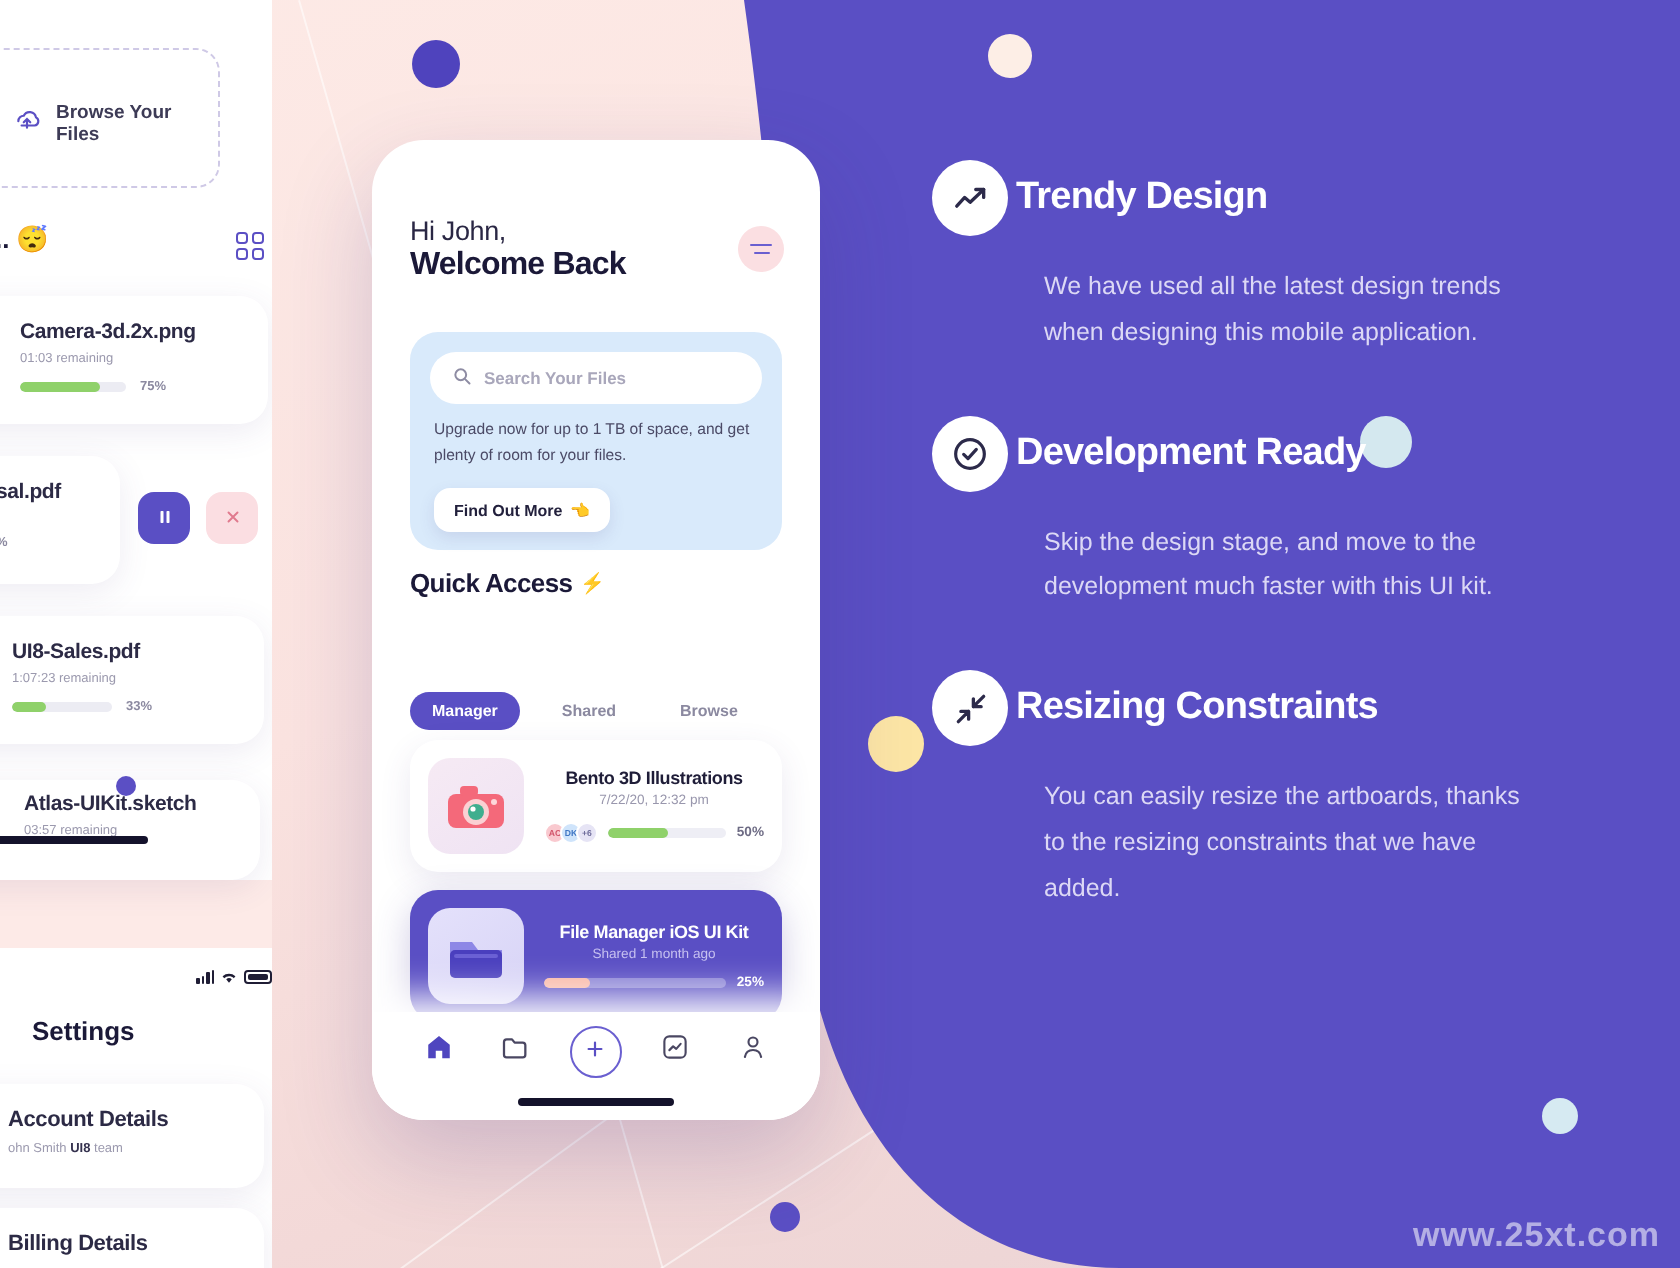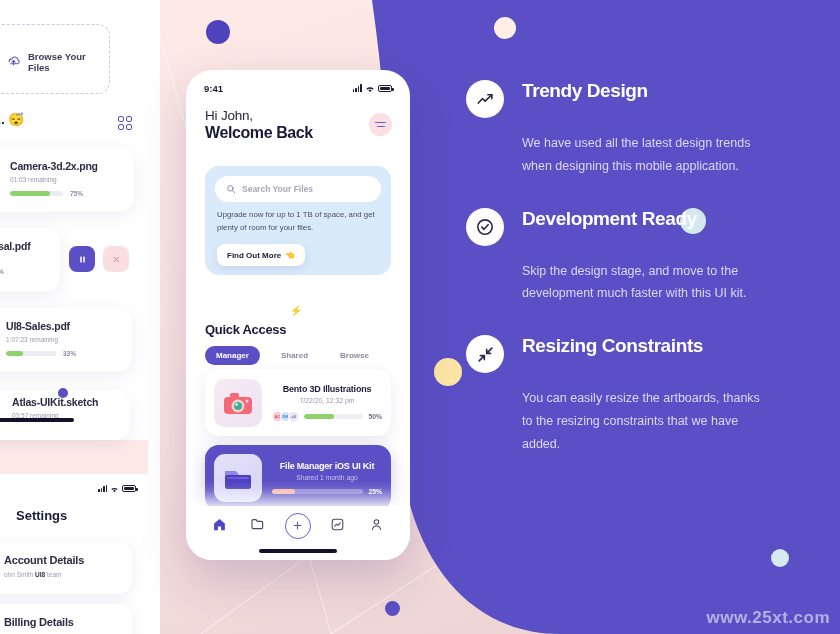--- a/index.html
+++ b/index.html
@@ -17,21 +17,21 @@
     background:linear-gradient(160deg,#fdeae6 0%,#fbe3e0 45%,#f3d9d8 72%,#e9d3d4 100%);
   }
   .bg-streak {
     position:absolute; width:1200px; height:1px; background:rgba(255,255,255,.55);
     transform-origin:0 0;
   }
   .bg-purple { position:absolute; left:0; top:0; width:840px; height:634px; }
 
   
   .leftcol {
-    position:absolute; left:0; top:0; width:160px; height:634px;
+    position:absolute; left:0; top:0; width:136px; height:634px;
     background:#ffffff; overflow:hidden;
   }
   .lc-white { position:absolute; left:0; width:148px; background:#fff; }
   .lc-pinktint { position:absolute; left:0; width:148px; background:#fdeae7; }
   .lc-card {
     position:absolute; background:#fff; border-radius:14px;
     box-shadow:0 4px 16px rgba(90,70,140,.10);
   }
   .dashed {
     position:absolute; left:-40px; top:24px; width:150px; height:70px;
@@ -87,21 +87,21 @@
   .search-ph { font-size:8.5px; color:#a9a7bb;font-weight:bold; }
   .promo-txt { position:absolute; left:12px; top:43px; width:168px; font-size:7.8px; line-height:1.65; color:#4b4a66; }
   .find-btn {
     position:absolute; left:12px; top:78px; height:22px; padding:0 10px;
     background:#fff; border-radius:8px; display:flex; align-items:center; gap:4px;
     box-shadow:0 3px 8px rgba(80,70,140,.13);
   }
   .find-btn span { font-size:8px; font-weight:700; color:#22203c; }
 
   .qa { position:absolute; left:19px; top:214px; display:flex; align-items:center; gap:4px; }
-  .qa b { font-size:13px; color:#1b1938; font-weight:700; letter-spacing:-.3px;margin-top:38px; }
+  .qa b { font-size:13px; color:#1b1938; font-weight:700; letter-spacing:-.3px; }
   .chips { position:absolute; left:19px; top:276px; display:flex; align-items:center; gap:10px; }
   .chip { font-size:8px; padding:5px 11px; border-radius:11px; color:#8b89a0; font-weight:600; }
   .chip.on { background:#5a4fc4; color:#fff; }
 
   .flist { position:absolute; left:19px; top:300px; width:186px; }
   .fcard { width:186px; border-radius:14px; background:#fff; box-shadow:0 5px 16px rgba(85,65,140,.11);
            display:flex; align-items:center; padding:9px; gap:10px; margin-bottom:9px;text-align:center; }
   .fcard.alt { background:#5a4fc4; box-shadow:0 6px 18px rgba(70,55,150,.26); }
   .fthumb { width:48px; height:48px; border-radius:11px; flex:none; position:relative; overflow:hidden; }
   .fname { font-size:9px; font-weight:700; color:#1f1d38; letter-spacing:-.2px; }
@@ -123,21 +123,21 @@
   .tabbar.shade { box-shadow:0 -8px 18px rgba(255,255,255,.95); }
   .tab { width:24px; height:24px; display:flex; align-items:center; justify-content:center; }
   .fab { width:26px; height:26px; border-radius:50%; border:1.4px solid #6a5fd0;
          display:flex; align-items:center; justify-content:center; }
   .homebar { position:absolute; left:50%; transform:translateX(-50%); bottom:7px;
              width:78px; height:3.6px; border-radius:2px; background:#14122b; }
 
   
   .features { position:absolute; left:466px; top:80px; width:330px; }
   .feat { margin-bottom:30px; }
-  .feat-head { display:flex; align-items:flex-start; gap:18px; }
+  .feat-head { display:flex; align-items:center; gap:4px; }
   .feat-ic { width:38px; height:38px; border-radius:50%; background:#fff; flex:none;
              display:flex; align-items:center; justify-content:center; }
   .feat-title { font-size:19px; font-weight:700; color:#fff; letter-spacing:-.4px; }
   .feat-body { margin-left:56px; margin-top:14px; font-size:12.5px; line-height:1.82;
                color:#dcd8f5; max-width:250px; }
 
   .dot { position:absolute; border-radius:50%; }
   .watermark { position:absolute; right:10px; bottom:6px; font-size:17px; font-weight:700;
                color:rgba(255,255,255,.55); letter-spacing:.5px; }
 </style>
@@ -280,40 +280,20 @@
         </div>
       </div>
     </div>
     <div class="lc-card" style="left:-54px; top:604px; width:186px; height:52px;">
       <div class="lc-title" style="position:absolute; left:58px; top:12px; font-size:11px;">Billing Details</div>
     </div>
   </div>
 
   <div class="phone">
 
-    <div class="sb">
-      <span class="sb-time">9:41</span>
-      <span class="sb-right">
-        <span class="sig">
-          <i style="height:3px;"></i>
-            <i style="height:4.5px;"></i>
-            <i style="height:6px;"></i>
-            <i style="height:8px;"></i>
-        </span>
-        <span>
-          <svg width="10" height="8" viewBox="0 0 16 12" fill="#1f1d35">
-              <path d="M8 11l2.5-3a4 4 0 0 0-5 0L8 11z"></path>
-              <path d="M8 5.4c1.6 0 3.1.6 4.3 1.6l1.4-1.7A9 9 0 0 0 8 3.2a9 9 0 0 0-5.7 2.1l1.4 1.7A6.6 6.6 0 0 1 8 5.4z"></path>
-            </svg>
-        </span>
-        <span class="batt">
-            <i></i>
-          </span>
-      </span>
-    </div>
 
     <div class="greet">
       <div class="hi">Hi John,</div>
       <div class="wb">Welcome Back</div>
     </div>
     <div class="menu-btn">
         <i></i>
         <i></i>
       </div>
 

